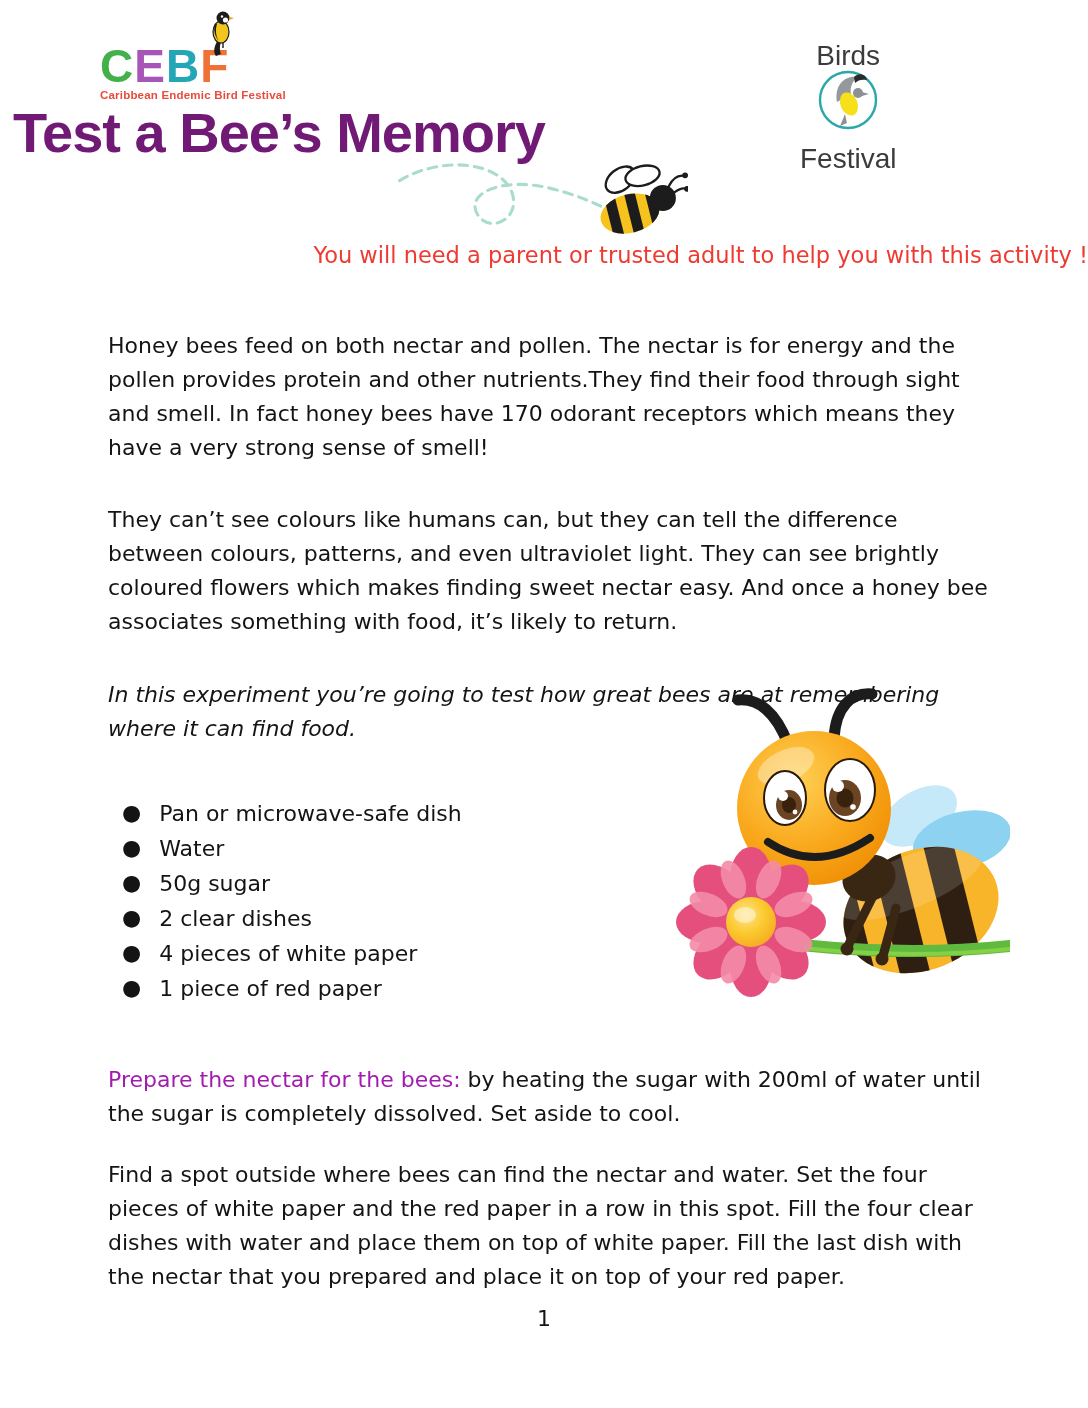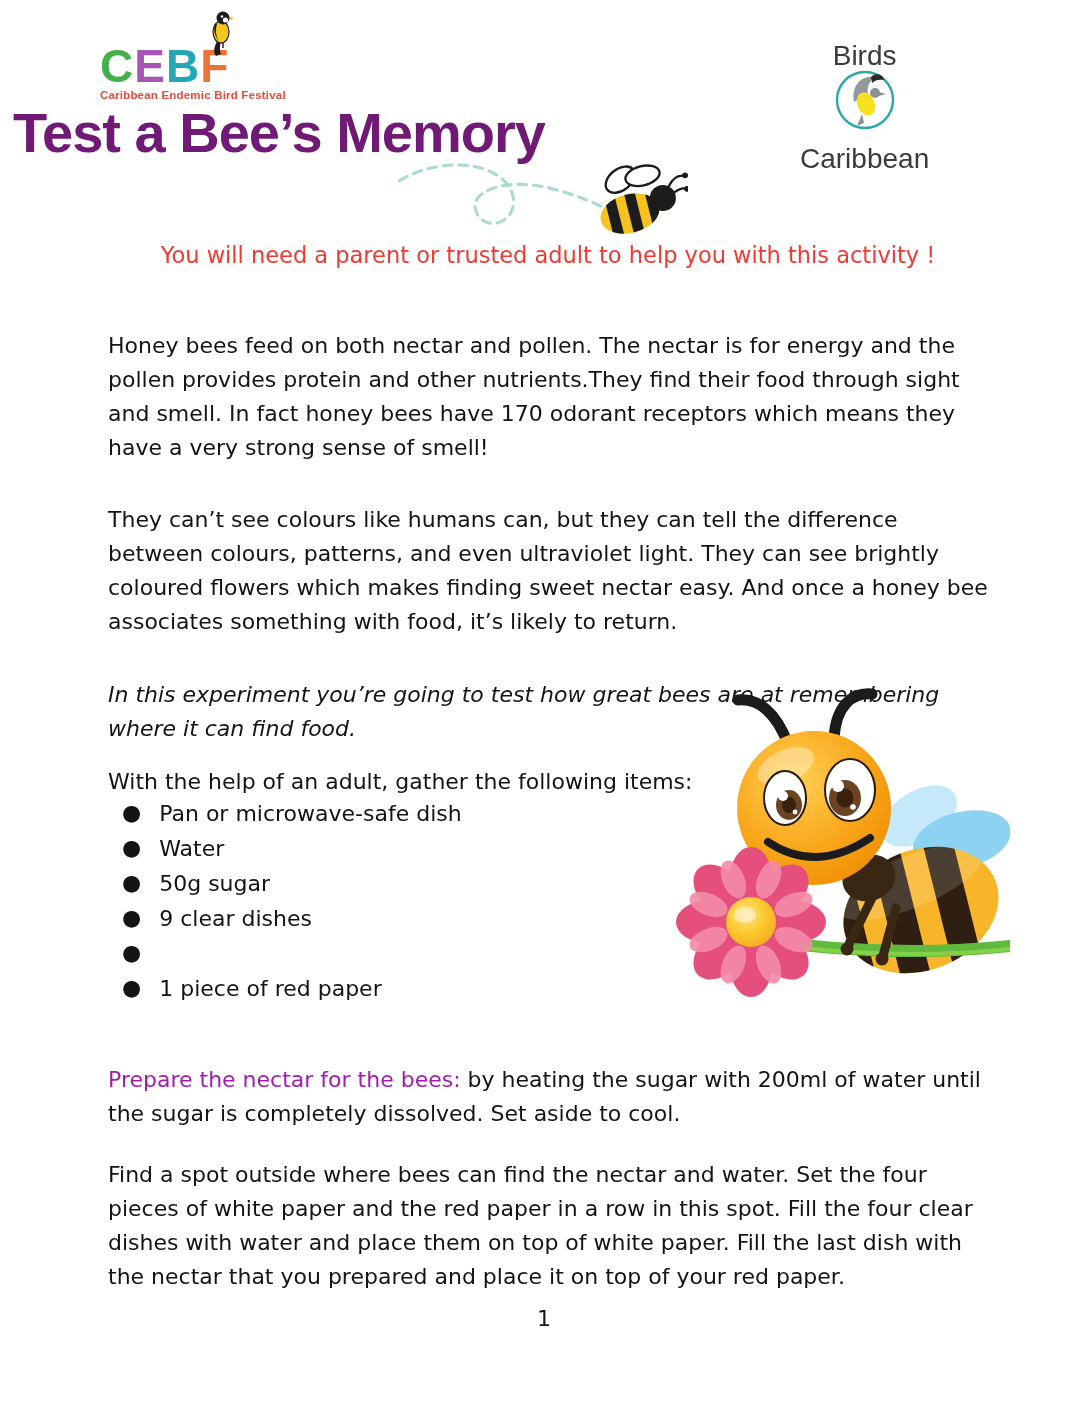--- a/index.html
+++ b/index.html
@@ -70,21 +70,21 @@
     font-size: 56px;
     letter-spacing: -1px;
     color: #701a75;
   }
   .flight { position: absolute; left: 388px; top: 152px; }
 
   
   .notice {
     position: absolute;
     left: 0; right: 0; top: 242px;
-    text-align: center;
+    text-align: right;
     font-size: 22.5px;
     color: #ee3a31;
     margin-left: 8px;
   }
 
   
   .para {
     position: absolute;
     left: 108px;
     width: 884px;
@@ -164,21 +164,21 @@
         <path d="M 21 34 C 18 16 30 7 41 9 C 35 15 34 21 35 26 Z" fill="#95999e"></path>
         <path d="M 38 9 C 43 4 50 6 51 12 C 46 11 42 12 39 15 Z" fill="#2b2b2b"></path>
         <g transform="rotate(-22 33 36)">
           <ellipse cx="33" cy="36" rx="8.5" ry="12" fill="#f6e01c"></ellipse>
         </g>
         <circle cx="42" cy="25" r="5" fill="#8d9196"></circle>
         <path d="M 46 24 L 53 26 L 46 28 Z" fill="#8d9196"></path>
         <path d="M 29 46 L 24 58 L 31 55 Z" fill="#8d9196"></path>
       </svg>
     </span>
-    <span class="bc-word">Caribbean</span>
+    <span class="bc-word">Festival</span>
   </div>
 
   <h1 class="doc-title">Test a Bee’s Memory</h1>
 
   <div class="flight">
     <svg width="300" height="95" viewBox="0 0 310 95">
       <path d="M 12 28 C 55 2 115 8 128 40 C 138 68 104 84 92 62 C 80 40 120 24 168 36 C 196 43 210 50 228 58" fill="none" stroke="#a9dccd" stroke-width="3.2" stroke-dasharray="9 7" stroke-linecap="round"></path>
       <g>
         <ellipse cx="240" cy="27" rx="17" ry="11" transform="rotate(-38 240 27)" fill="#ffffff" stroke="#1c1c1c" stroke-width="2.4"></ellipse>
         <ellipse cx="263" cy="23" rx="18" ry="10" transform="rotate(-14 263 23)" fill="#ffffff" stroke="#1c1c1c" stroke-width="2.4"></ellipse>
@@ -200,41 +200,41 @@
         <circle cx="309" cy="36.5" r="3" fill="#1c1c1c"></circle>
       </g>
     </svg>
   </div>
 
   <div class="notice">You will need a parent or trusted adult to help you with this activity !</div>
 
   <p class="para p1">Honey bees feed on both nectar and pollen. The nectar is for energy and the pollen provides protein and other nutrients.They find their food through sight and smell. In fact honey bees have 170 odorant receptors which means they have a very strong sense of smell!</p>
   <p class="para p2">They can’t see colours like humans can, but they can tell the difference between colours, patterns, and even ultraviolet light. They can see brightly coloured flowers which makes finding sweet nectar easy. And once a honey bee associates something with food, it’s likely to return.</p>
   <p class="para p3">In this experiment you’re going to test how great bees are at remembering where it can find food.</p>
-  <p class="para gather">With the help of an adult, gather the following items:</p>
 
   <ul class="materials">
     <li>
         <span class="dot">●</span>
         <span>Pan or microwave-safe dish</span>
       </li>
     <li>
         <span class="dot">●</span>
         <span>Water</span>
       </li>
     <li>
         <span class="dot">●</span>
         <span>50g sugar</span>
       </li>
     <li>
         <span class="dot">●</span>
-        <span>9 clear dishes</span>
-      </li>
-    <li>
-        <span class="dot">●</span>
+        <span>2 clear dishes</span>
+      </li>
+    <li>
+        <span class="dot">●</span>
+        <span>4 pieces of white paper</span>
       </li>
     <li>
         <span class="dot">●</span>
         <span>1 piece of red paper</span>
       </li>
   </ul>
 
   <p class="para prepare-para"><span class="prepare-lead">Prepare the nectar for the bees:</span><span> by heating the sugar with 200ml of water until the sugar is completely dissolved. Set aside to cool.</span></p>
 
   <p class="para p4">Find a spot outside where bees can find the nectar and water. Set the four pieces of white paper and the red paper in a row in this spot. Fill the four clear dishes with water and place them on top of white paper. Fill the last dish with the nectar that you prepared and place it on top of your red paper.</p>

